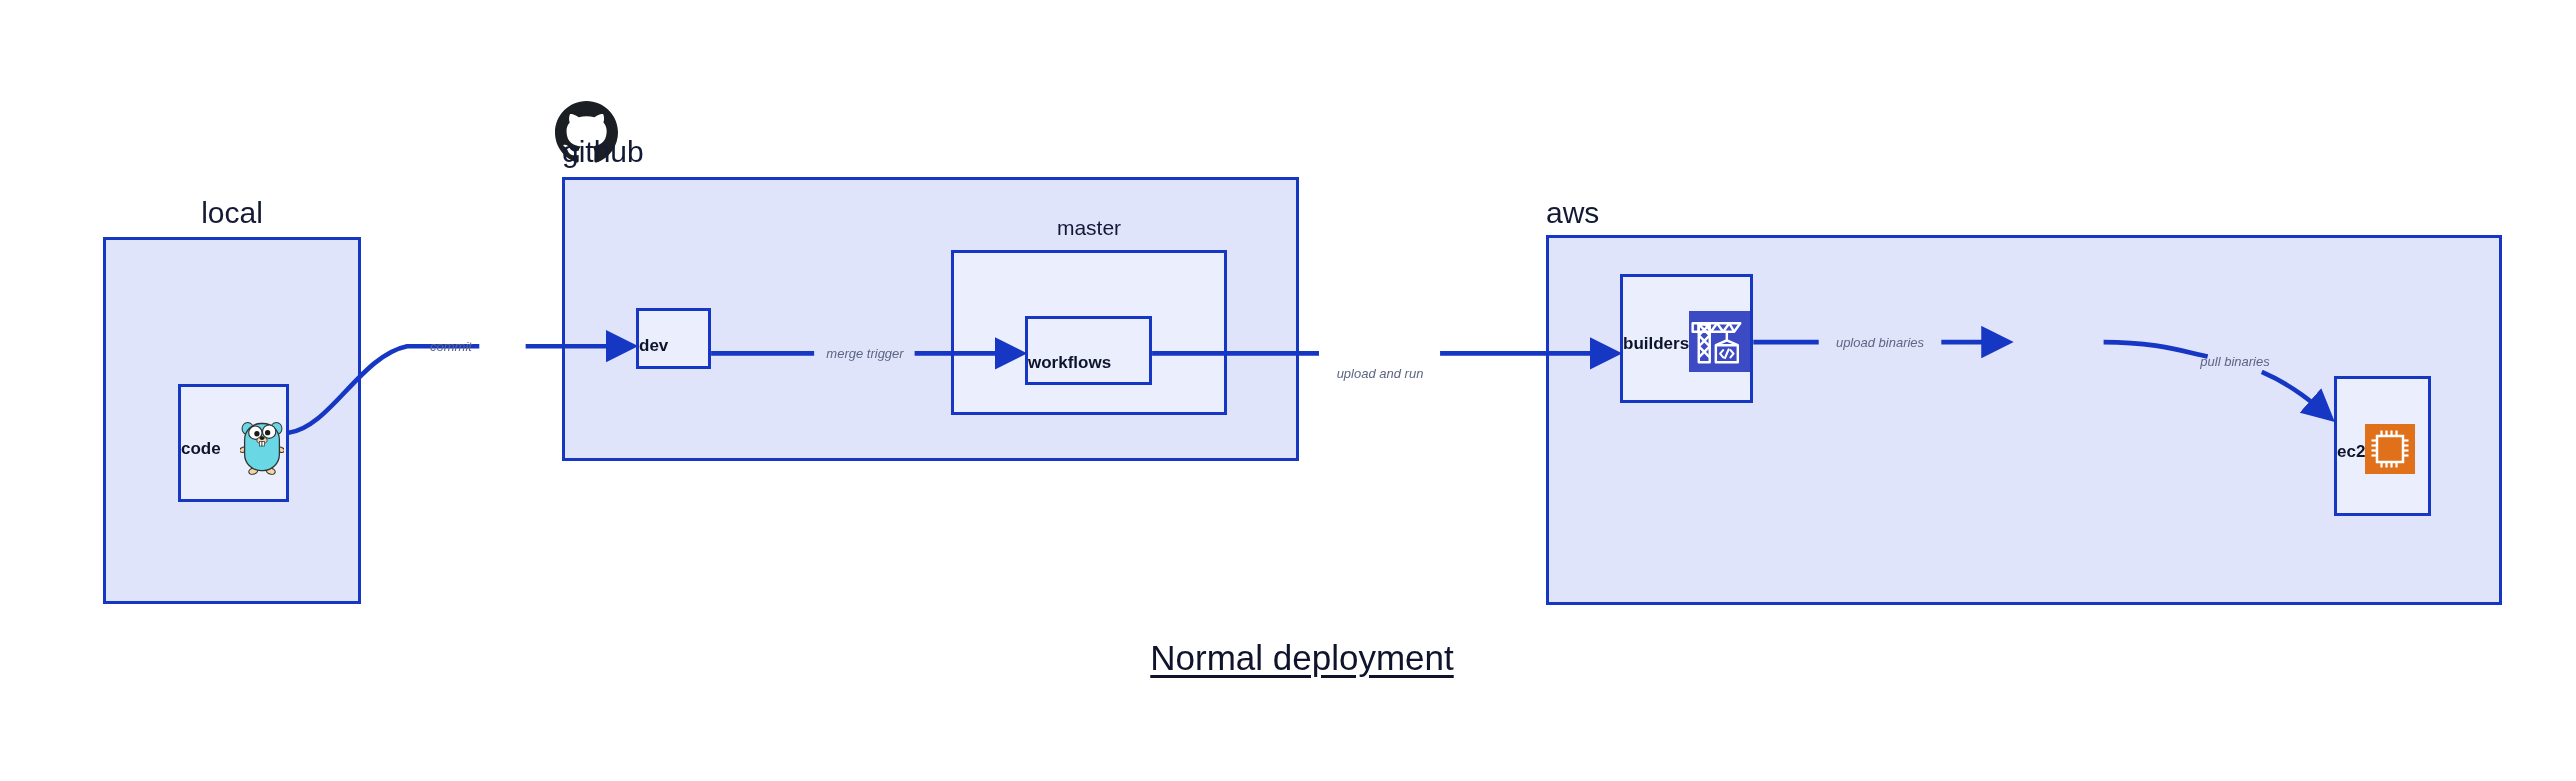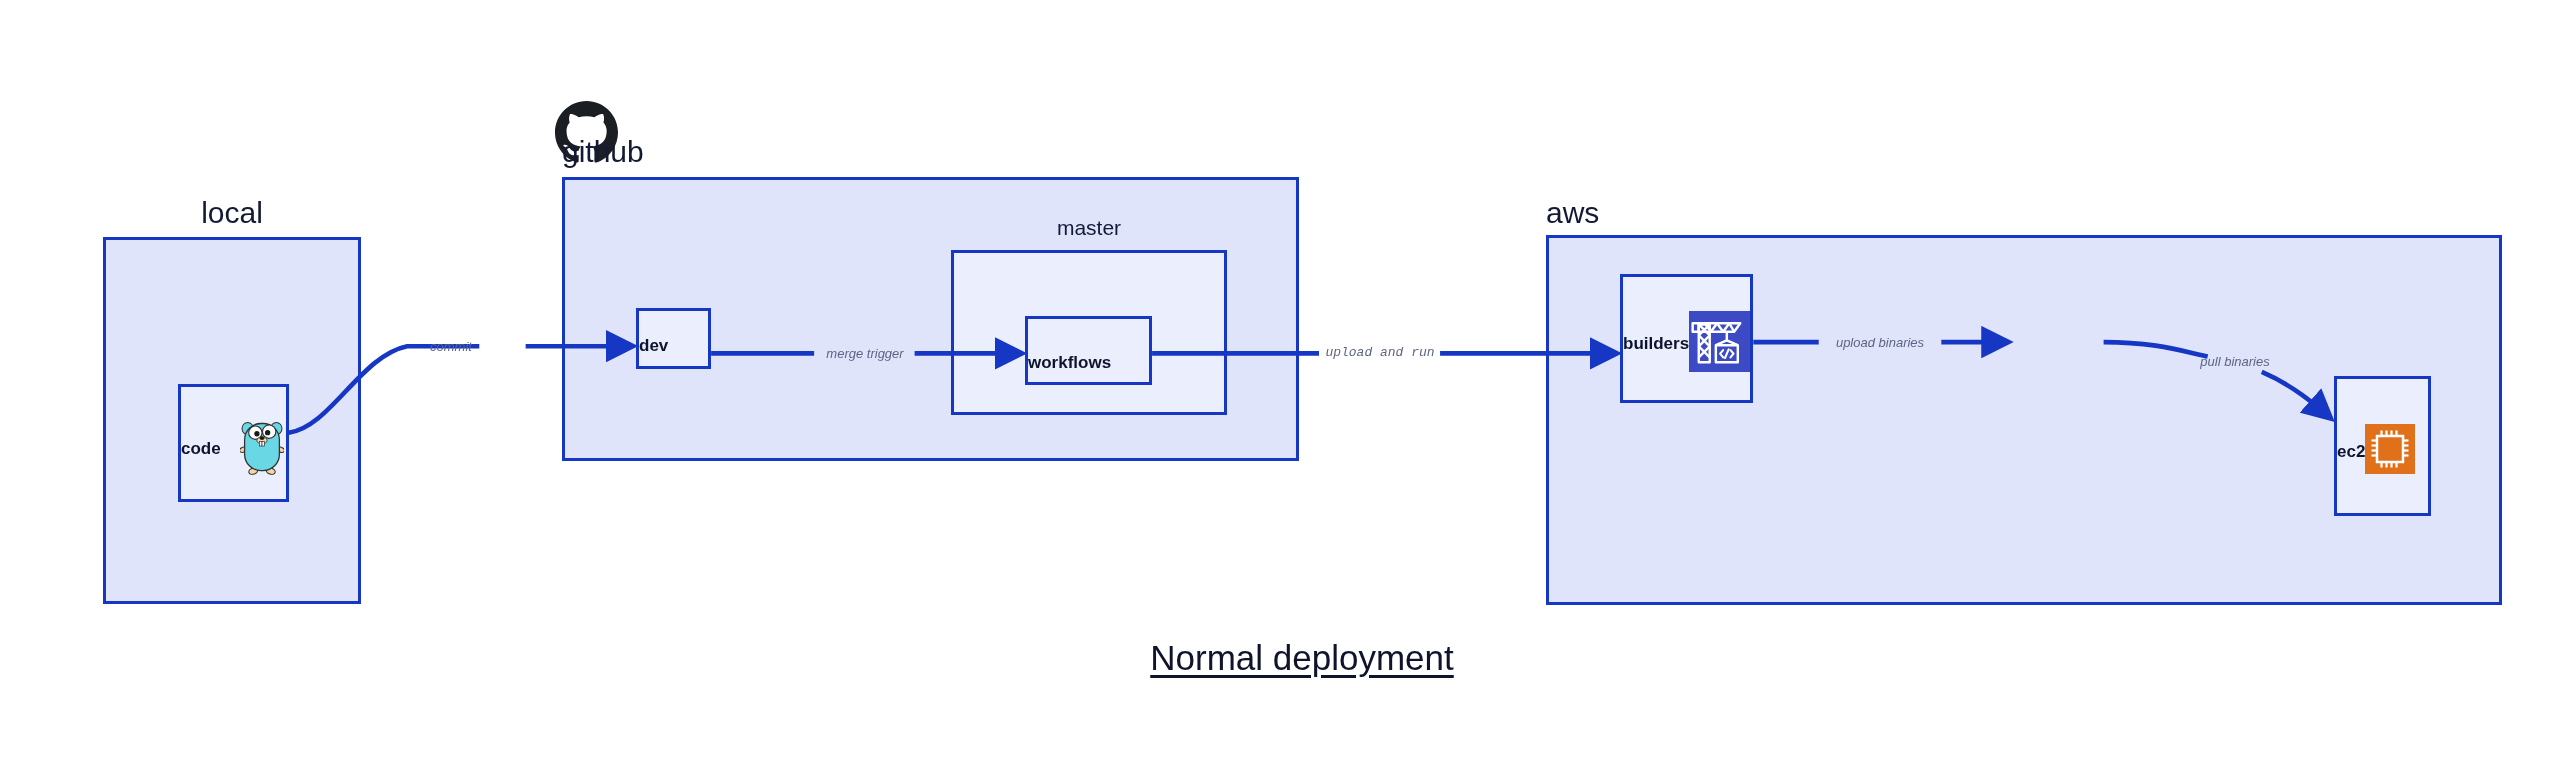--- a/index.html
+++ b/index.html
@@ -247,20 +247,20 @@
 
     <path d="M 3403 664 L 3530 664" fill="none" stroke="#1636c4" stroke-width="9"></path>
     <path d="M 3768 664 L 3898 664" fill="none" stroke="#1636c4" stroke-width="9" marker-end="url(#arrow)"></path>
 
     <path d="M 4083 664 C 4180 664 4230 680 4285 692" fill="none" stroke="#1636c4" stroke-width="9"></path>
     <path d="M 4390 722 C 4450 748 4490 782 4524 812" fill="none" stroke="#1636c4" stroke-width="9" marker-end="url(#arrow)"></path>
   </svg>
 
   <div class="edge-label" style="left:451px; top:346px;">commit</div>
   <div class="edge-label" style="left:865px; top:353px;">merge trigger</div>
-  <div class="edge-label" style="left:1380px; top:352px;font-family:Liberation Mono, monospace;">upload and run</div>
+  <div class="edge-label" style="left:1380px; top:373px;">upload and run</div>
   <div class="edge-label" style="left:1880px; top:342px;">upload binaries</div>
   <div class="edge-label" style="left:2235px; top:361px;">pull binaries</div>
 
   <div id="diagram-title" style="left:1302px; top:640px;">Normal deployment</div>
 
 </div>
 
 
 </body></html>

